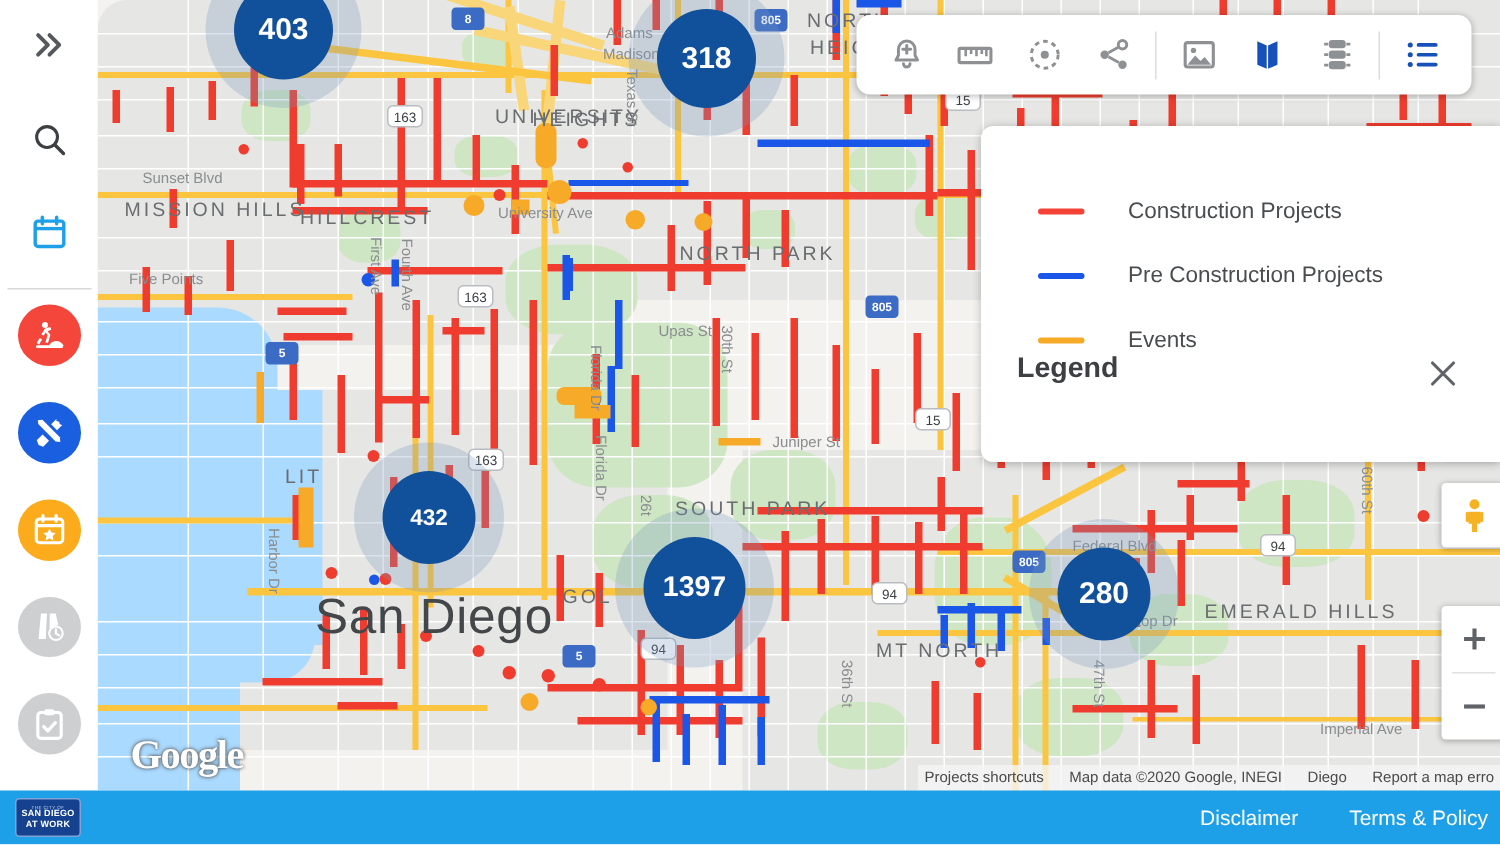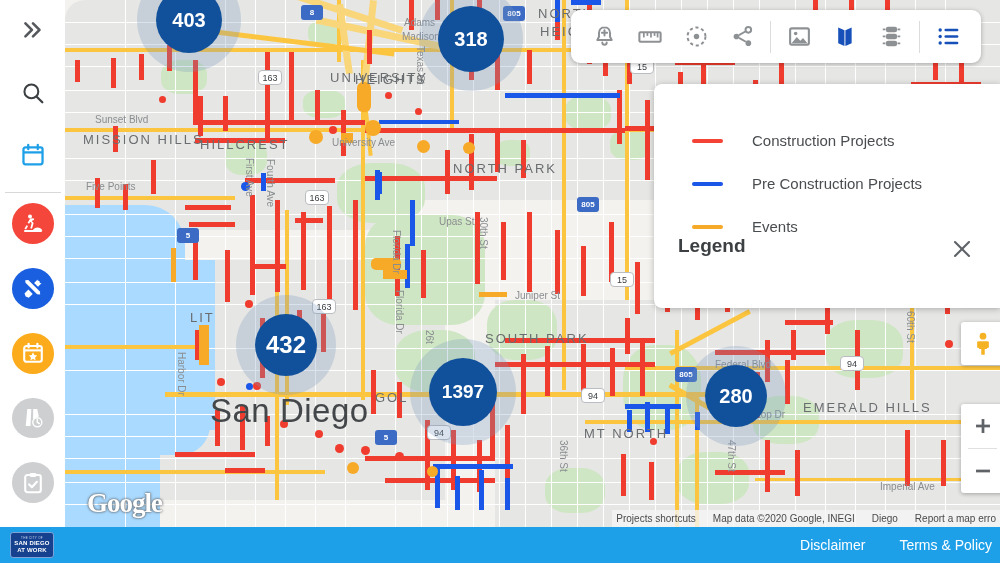--- a/index.html
+++ b/index.html
@@ -453,21 +453,21 @@
       <div class="seg-amber" style="left:106px;top:248px;width:5px;height:34px;"></div>
 
       <div id="map-labels">
           <div class="maplabel nb" style="left: 18px; top: 132px;">MISSION HILLS</div>
           <div class="maplabel nb" style="left: 135px; top: 137px;">HILLCREST</div>
           <div class="maplabel nb" style="left: 265px; top: 70px;">UNIVERSITY</div>
           <div class="maplabel nb" style="left: 290px; top: 72px;">HEIGHTS</div>
           <div class="maplabel nb" style="left: 388px; top: 161px;">NORTH PARK</div>
           <div class="maplabel nb" style="left: 473px; top: 6px;">NORTH</div>
           <div class="maplabel nb" style="left: 475px; top: 24px;">HEIGHTS</div>
-          <div class="maplabel nb" style="left: 385px; top: 331px; margin-left: 35px;">SOUTH PARK</div>
+          <div class="maplabel nb" style="left: 385px; top: 331px;">SOUTH PARK</div>
           <div class="maplabel nb" style="left: 519px; top: 426px;">MT NORTH</div>
           <div class="maplabel nb" style="left: 738px; top: 400px;">EMERALD HILLS</div>
           <div class="maplabel nb" style="left: 931px; top: 439px;">ENC</div>
           <div class="maplabel nb" style="left: 125px; top: 310px;">LIT</div>
           <div class="maplabel city" style="left: 145px; top: 392px;">San Diego</div>
           <div class="maplabel street" style="left: 21px; top: 181px;">Five Points</div>
           <div class="maplabel street" style="left: 30px; top: 114px;">Sunset Blvd</div>
           <div class="maplabel street" style="left: 339px; top: 17px;">Adams</div>
           <div class="maplabel street" style="left: 337px; top: 31px;">Madison</div>
           <div class="maplabel street" style="left: 267px; top: 137px;">University Ave</div>
@@ -507,21 +507,21 @@
           <div class="shield-i" style="left: 112px; top: 228px; width: 22px; height: 15px;">5</div>
           <div class="shield-i" style="left: 310px; top: 430px; width: 22px; height: 15px;">5</div>
         </div>
 
       <div id="map-clusters">
           <div class="cluster-halo" style="width: 104px; height: 104px; left: 72px; top: -32px;"></div>
           <div class="cluster" style="width: 66px; height: 66px; left: 91px; top: -13px; background: rgb(17, 80, 155); font-size: 20px;">403</div>
           <div class="cluster-halo" style="width: 104px; height: 104px; left: 354px; top: -13px;"></div>
           <div class="cluster" style="width: 66px; height: 66px; left: 373px; top: 6px; background: rgb(17, 80, 155); font-size: 20px;">318</div>
           <div class="cluster-halo" style="width: 100px; height: 100px; left: 171px; top: 295px;"></div>
-          <div class="cluster" style="width: 62px; height: 62px; left: 190px; top: 314px; background: rgb(17, 80, 155); font-size: 24px;">432</div>
+          <div class="cluster" style="width: 62px; height: 62px; left: 190px; top: 314px; background: rgb(17, 80, 155); font-size: 15px;">432</div>
           <div class="cluster-halo" style="width: 106px; height: 106px; left: 345px; top: 339px;"></div>
           <div class="cluster" style="width: 68px; height: 68px; left: 364px; top: 358px; background: rgb(17, 80, 155); font-size: 19px;">1397</div>
           <div class="cluster-halo" style="width: 100px; height: 100px; left: 621px; top: 346px;"></div>
           <div class="cluster" style="width: 62px; height: 62px; left: 640px; top: 365px; background: rgb(17, 80, 155); font-size: 20px;">280</div>
         </div>
     </div>
 
     <div id="google-logo">Google</div>
 
     <div id="attribution">

